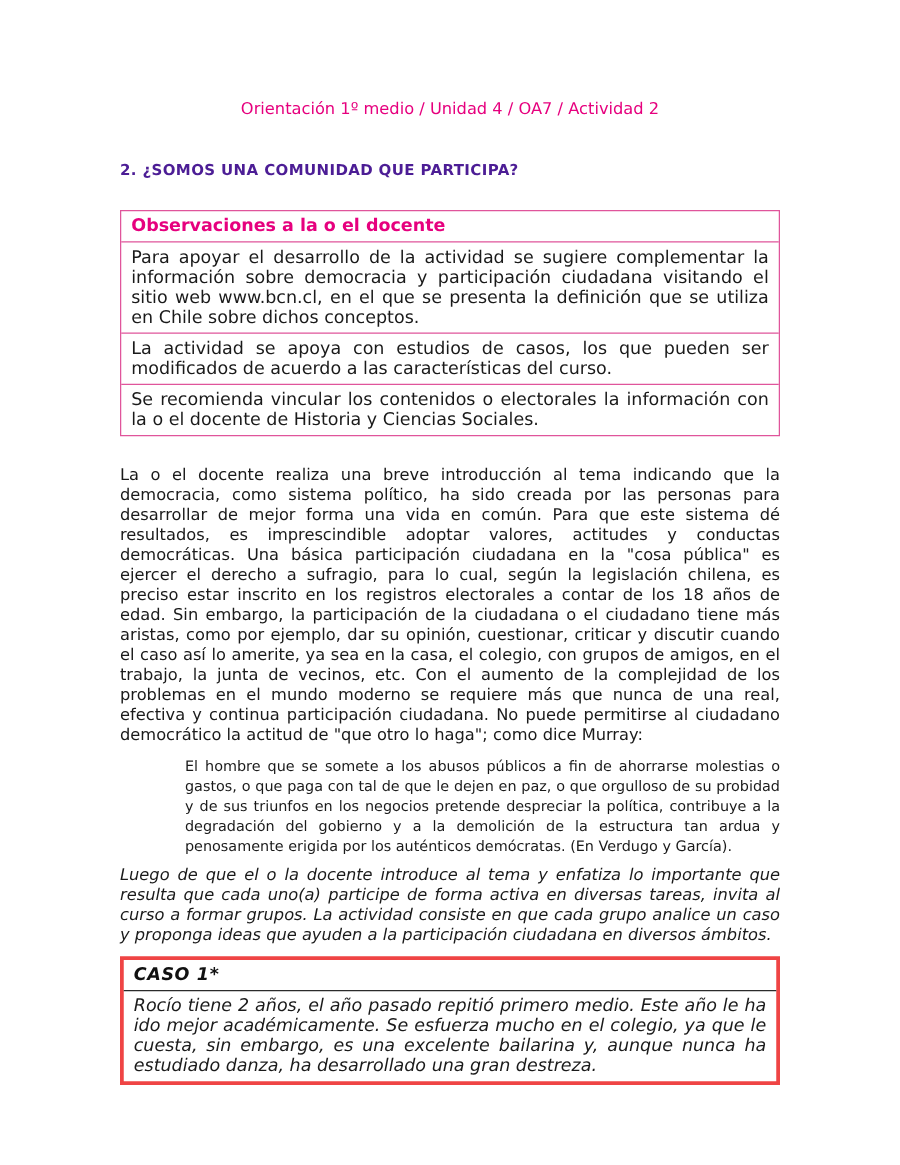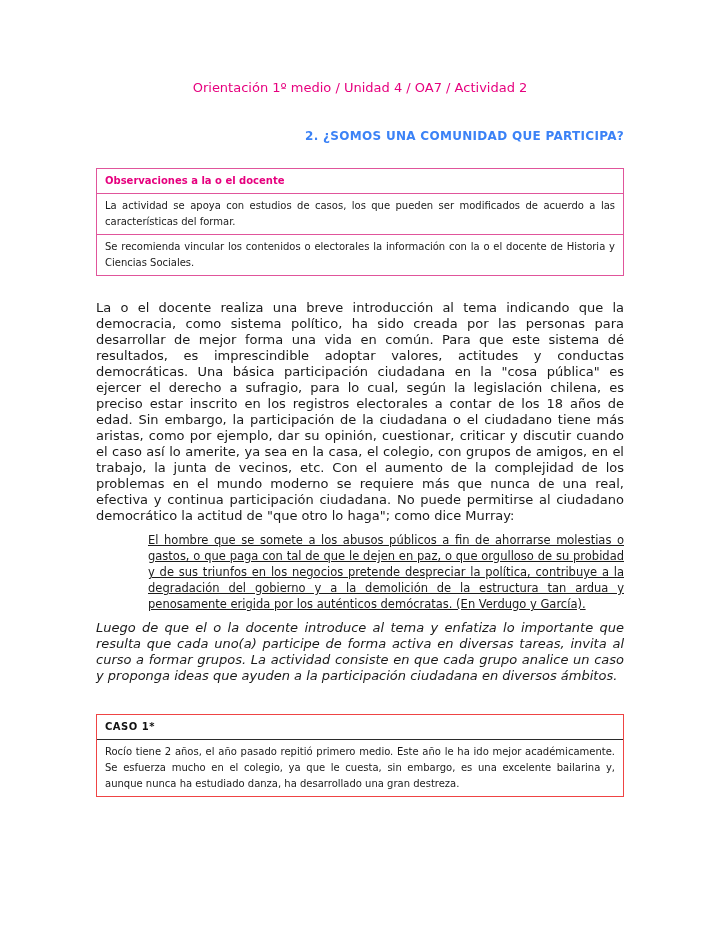--- a/index.html
+++ b/index.html
@@ -29,30 +29,29 @@
     text-align: center;
     color: #e6007e;
     font-size: 13px;
     font-weight: normal;
   }
   .activity-heading {
     margin: 34px 0 0 0;
     font-size: 12px;
     font-weight: bold;
     letter-spacing: 0.3px;
-    color: #3b82f6;
-    text-align: right;
+    color: #4c1d95;
   }
   .box {
     margin-top: 25px;
     border: 1px solid #e0559b;
   }
   .box .row {
     padding: 4px 8px;
-    font-size: 10px;
+    font-size: 14px;
     line-height: 16px;
     text-align: justify;
   }
   .obs-box .row + .row {
     border-top: 1px solid #e0559b;
   }
   .box-title {
     font-weight: bold;
     color: #e6007e;
     font-size: 11.8px;
@@ -62,29 +61,29 @@
     margin: 24px 0 0 0;
     font-size: 13px;
     line-height: 16px;
     text-align: justify;
   }
   .quote {
     margin: 8px 0 0 52px;
     font-size: 11.5px;
     line-height: 16px;
     text-align: justify;
-    text-decoration: underline;
   }
   .closing {
     margin-top: 8px;
     font-style: italic;
   }
   .caso-box {
-    margin-top: 30px;
-    border: 1px solid #ef4444;
+    margin-top: 8px;
+    border: 3px solid #ef4444;
+    font-style: italic;
   }
   .caso-box .row + .row {
     border-top: 1px solid #2b2b2b;
   }
   .caso-box .box-title {
     color: #111111;
     letter-spacing: 0.5px;
   }
 </style>
 </head>
@@ -92,21 +91,22 @@
 
 <div class="page">
   <div class="content">
 
     <p class="doc-title">Orientación 1º medio / Unidad 4 / OA7 / Actividad 2</p>
 
     <p class="activity-heading">2. ¿SOMOS UNA COMUNIDAD QUE PARTICIPA?</p>
 
     <div class="box obs-box">
       <div class="row box-title">Observaciones a la o el docente</div>
-      <div class="row">La actividad se apoya con estudios de casos, los que pueden ser modificados de acuerdo a las características del formar.</div>
+      <div class="row">Para apoyar el desarrollo de la actividad se sugiere complementar la información sobre democracia y participación ciudadana visitando el sitio web www.bcn.cl, en el que se presenta la definición que se utiliza en Chile sobre dichos conceptos.</div>
+      <div class="row">La actividad se apoya con estudios de casos, los que pueden ser modificados de acuerdo a las características del curso.</div>
       <div class="row">Se recomienda vincular los contenidos o electorales la información con la o el docente de Historia y Ciencias Sociales.</div>
     </div>
 
     <p class="body-paragraph">La o el docente realiza una breve introducción al tema indicando que la democracia, como sistema político, ha sido creada por las personas para desarrollar de mejor forma una vida en común. Para que este sistema dé resultados, es imprescindible adoptar valores, actitudes y conductas democráticas. Una básica participación ciudadana en la "cosa pública" es ejercer el derecho a sufragio, para lo cual, según la legislación chilena, es preciso estar inscrito en los registros electorales a contar de los 18 años de edad. Sin embargo, la participación de la ciudadana o el ciudadano tiene más aristas, como por ejemplo, dar su opinión, cuestionar, criticar y discutir cuando el caso así lo amerite, ya sea en la casa, el colegio, con grupos de amigos, en el trabajo, la junta de vecinos, etc. Con el aumento de la complejidad de los problemas en el mundo moderno se requiere más que nunca de una real, efectiva y continua participación ciudadana. No puede permitirse al ciudadano democrático la actitud de "que otro lo haga"; como dice Murray:</p>
 
     <p class="quote">El hombre que se somete a los abusos públicos a fin de ahorrarse molestias o gastos, o que paga con tal de que le dejen en paz, o que orgulloso de su probidad y de sus triunfos en los negocios pretende despreciar la política, contribuye a la degradación del gobierno y a la demolición de la estructura tan ardua y penosamente erigida por los auténticos demócratas. (En Verdugo y García).</p>
 
     <p class="body-paragraph closing">Luego de que el o la docente introduce al tema y enfatiza lo importante que resulta que cada uno(a) participe de forma activa en diversas tareas, invita al curso a formar grupos. La actividad consiste en que cada grupo analice un caso y proponga ideas que ayuden a la participación ciudadana en diversos ámbitos.</p>
 
     <div class="box caso-box">

